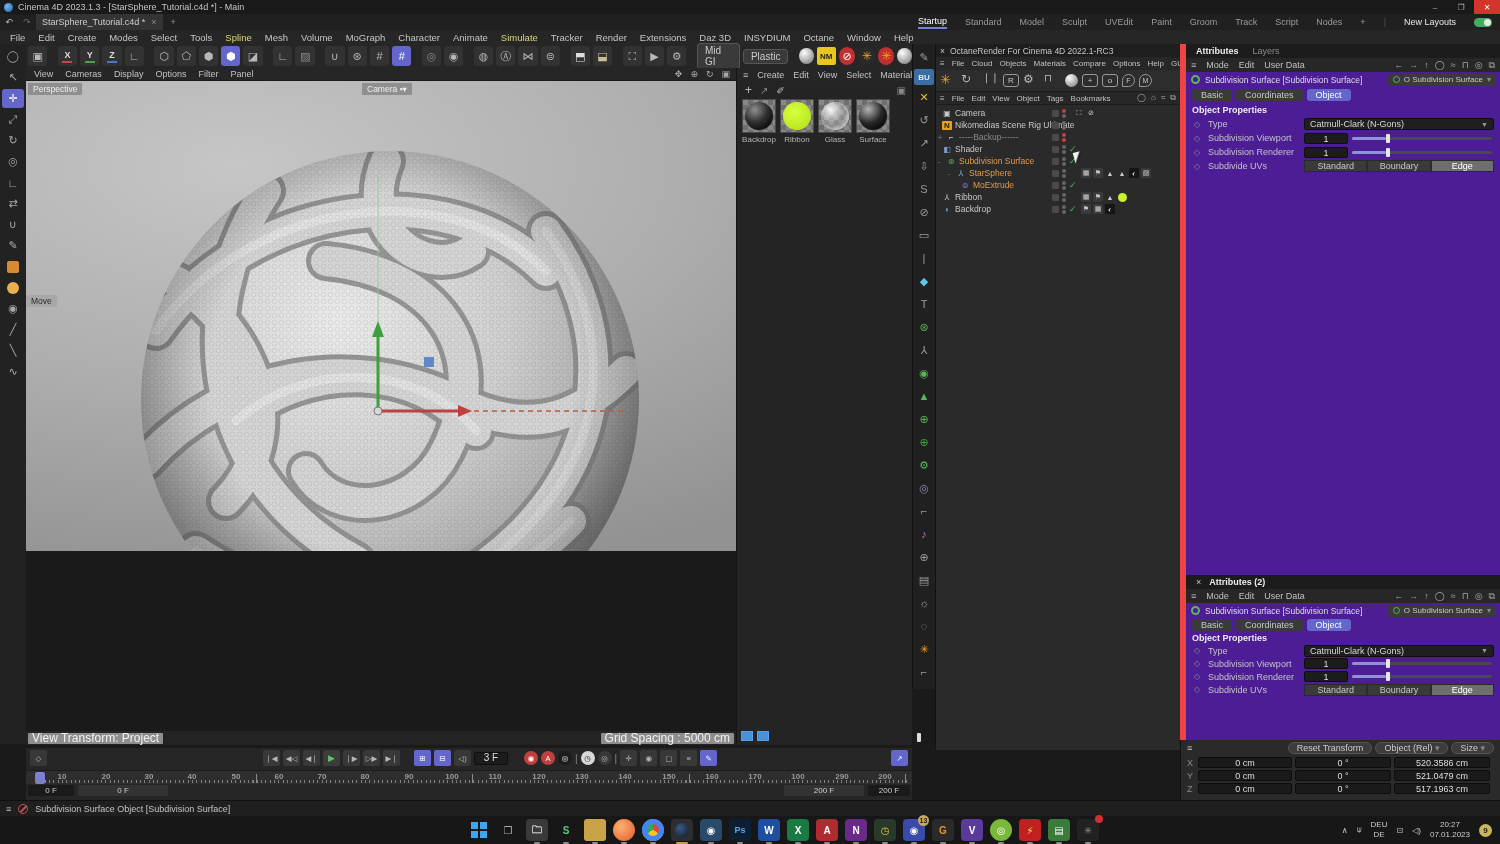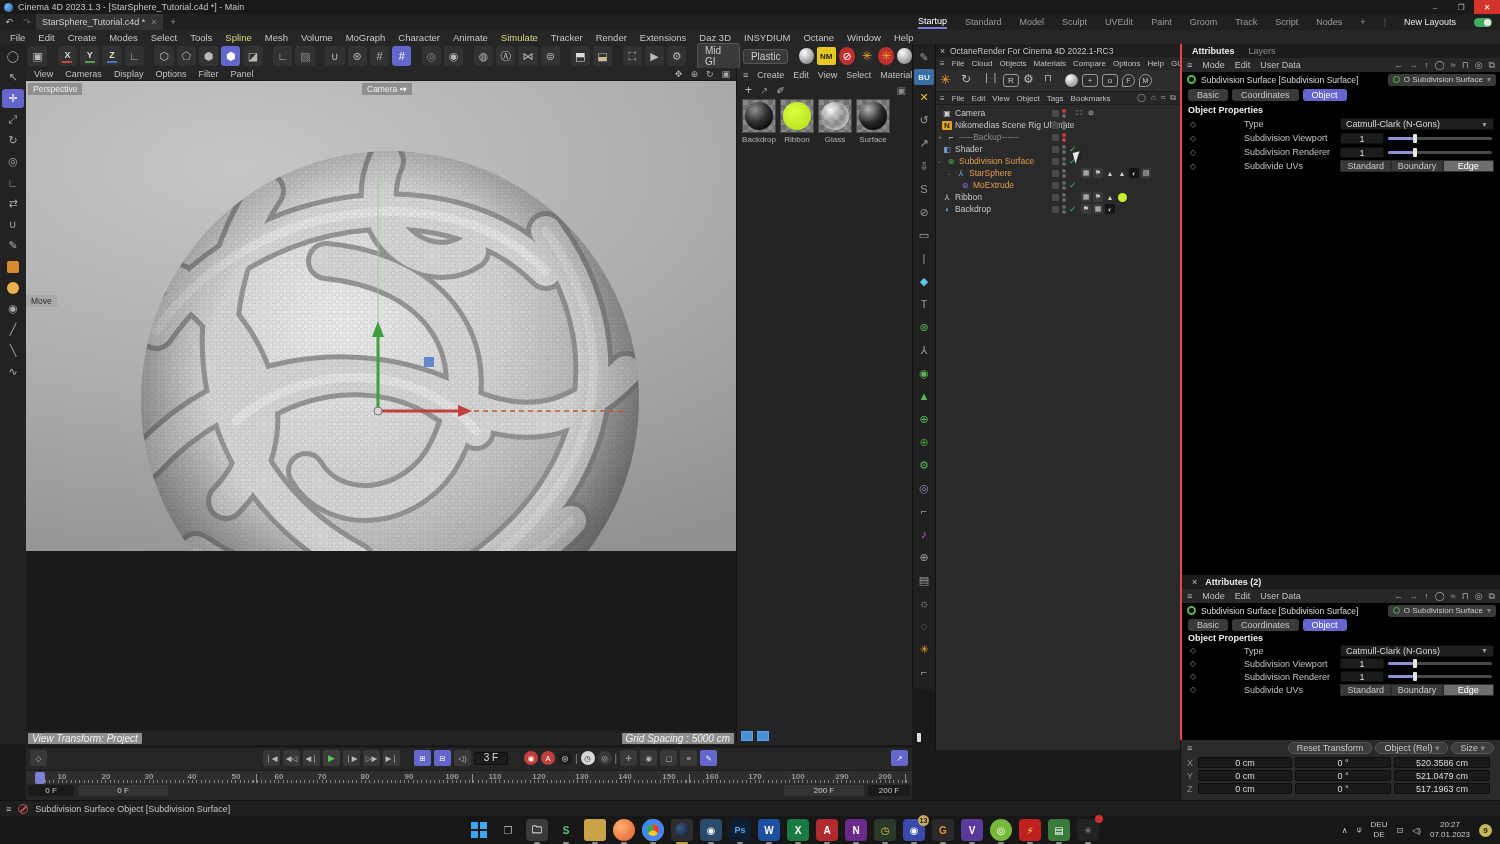--- a/index.html
+++ b/index.html
@@ -40,21 +40,21 @@
   #leftbar{left:0;top:44px;width:26px;height:700px;background:#222;display:flex;flex-direction:column;align-items:center;gap:2px;padding-top:3px;}
   .lb{width:22px;height:19px;font-size:11px;background:transparent;color:#a8a8a8;}
   .lb.active{background:#6466cc;color:#fff;}
   .sw{width:12px;height:12px;border-radius:2px;}
   
   #vpmenu{left:26px;top:68px;width:710px;height:13px;background:#262626;display:flex;align-items:center;gap:12px;padding-left:8px;font-size:9px;color:#c2c2c2;border-bottom:1px solid #1a1a1a;}
   .vpctl{margin-left:auto;display:flex;gap:8px;padding-right:6px;color:#aaa;font-size:9px;}
   #canvas{left:26px;top:81px;width:710px;height:470px;background:radial-gradient(120% 90% at 30% 18%,#c6c6c6 0%,#aeaeae 52%,#929292 100%);overflow:hidden;}
   .vplabel{position:absolute;background:rgba(120,120,120,.65);color:#f0f0f0;font-size:8.5px;padding:1px 5px;border-radius:1px;}
   #vpfoot{left:26px;top:731px;width:710px;height:14px;background:#232323;display:flex;align-items:center;justify-content:space-between;padding:0 2px;}
-  .footchip{background:#8e8e8e;color:#f2f2f2;font-size:10px;padding:0 4px;border-radius:1px;line-height:11px;font-style:italic;}
+  .footchip{background:#8e8e8e;color:#f2f2f2;font-size:12px;padding:0 4px;border-radius:1px;line-height:11px;}
   
   #midcol{left:736px;top:68px;width:176px;height:677px;background:#242424;border-left:1px solid #161616;}
   .matmenu{height:13px;display:flex;align-items:center;gap:9px;padding-left:6px;font-size:9px;color:#c2c2c2;background:#262626;}
   .mathdr{height:18px;display:flex;align-items:center;gap:8px;padding-left:8px;color:#bbb;}
   .mat{width:34px;height:34px;border:1px solid #4a4a4a;position:relative;background-color:#888;background-image:linear-gradient(45deg,#6e6e6e 25%,transparent 25%,transparent 75%,#6e6e6e 75%),linear-gradient(45deg,#6e6e6e 25%,transparent 25%,transparent 75%,#6e6e6e 75%);background-size:10px 10px;background-position:0 0,5px 5px;}
   .mat::after{content:"";position:absolute;inset:2px;border-radius:50%;}
   .mat.m-dark::after{background:radial-gradient(circle at 35% 28%,#909090,#303030 45%,#0a0a0a 80%);}
   .mat.m-green::after{background:radial-gradient(circle at 40% 35%,#d8ff3e,#b8e41e 80%);}
   .mat.m-glass::after{background:radial-gradient(circle at 35% 28%,rgba(255,255,255,.95),rgba(210,210,210,.35) 45%,rgba(130,130,130,.5) 85%);box-shadow:inset -2px -2px 3px rgba(255,255,255,.5);}
   .mat.m-gloss::after{background:radial-gradient(circle at 33% 26%,#b4b4b4,#262626 50%,#050505 85%);}
@@ -83,33 +83,33 @@
   .sqtog{width:7px;height:7px;background:#4a4a4a;border-radius:1px;}
   .dots{display:flex;flex-direction:column;gap:1px;}
   .dot{width:4px;height:4px;border-radius:50%;background:#666;}
   .dot.red{background:#c84040;}
   .chk{color:#4caf50;font-size:9px;font-weight:bold;}
   .tags{position:absolute;left:145px;display:flex;gap:2px;align-items:center;}
   .tag{width:10px;height:10px;display:flex;align-items:center;justify-content:center;font-size:7px;background:#3a3a3a;border-radius:1px;color:#ccc;}
   .tag.none{background:transparent;}
   .mcursor{position:absolute;width:0;height:0;border-left:7px solid #f0f0f0;border-bottom:11px solid transparent;filter:drop-shadow(1px 1px 1px #0008);transform:rotate(-15deg);}
   
-  .attrpanel{background:#000000;border-left:2px solid #ef4444;font-size:9px;}
+  .attrpanel{background:#4c1d95;border-left:6px solid #ef4444;font-size:9px;}
   .atabs{height:14px;background:#1c1c1c;display:flex;align-items:center;gap:14px;padding-left:10px;}
   .amenu{height:14px;display:flex;align-items:center;gap:10px;padding-left:5px;background:#272727;color:#c0c0c0;}
   .aright{margin-left:auto;display:flex;gap:6px;padding-right:5px;color:#aaa;}
   .atitle{height:15px;display:flex;align-items:center;gap:5px;padding-left:5px;color:#dedede;}
   .asel{margin-left:auto;margin-right:4px;background:#3a3a3a;border-radius:3px;padding:0 5px;display:flex;align-items:center;gap:4px;font-size:8px;color:#ccc;height:12px;}
   .abtabs{height:16px;display:flex;align-items:center;gap:4px;padding-left:6px;}
   .abtab{background:#3a3a3a;border-radius:3px;padding:1px 9px;color:#c8c8c8;}
   .abtab.active{background:#6466cc;color:#fff;}
   .asection{height:14px;display:flex;align-items:center;padding-left:6px;color:#ececec;font-weight:bold;}
   .arow{height:14px;display:flex;align-items:center;padding-left:8px;gap:4px;}
   .adia{color:#888;font-size:8px;width:10px;}
-  .albl{width:92px;color:#c4c4c4;margin-left:40px;}
+  .albl{width:92px;color:#c4c4c4;}
   .afield{width:44px;height:11px;background:#1c1c1c;border:1px solid #0e0e0e;border-radius:2px;color:#ddd;text-align:center;line-height:10px;}
   .adrop{flex:1;margin-right:6px;height:12px;background:#1f1f1f;border:1px solid #0e0e0e;border-radius:2px;display:flex;align-items:center;padding:0 5px;color:#d6d6d6;}
   .adrop span:last-child{margin-left:auto;color:#999;font-size:7px;}
   .aslider{flex:1;margin-right:8px;height:3px;background:#4a4a4a;border-radius:2px;position:relative;}
   .aslider .fill{position:absolute;left:0;top:0;height:3px;width:24%;background:#8f92d8;border-radius:2px;}
   .aslider .hndl{position:absolute;left:24%;top:-3px;width:4px;height:9px;background:#e6e6e6;border-radius:1px;}
   .aseg{flex:1;margin-right:6px;display:flex;height:12px;}
   .aseg div{flex:1;background:#3a3a3a;border:1px solid #2a2a2a;display:flex;align-items:center;justify-content:center;color:#c8c8c8;}
   .aseg div.active{background:#6e6e6e;color:#fff;}
   .greenring{width:9px;height:9px;border-radius:50%;border:2px solid #58b858;}

